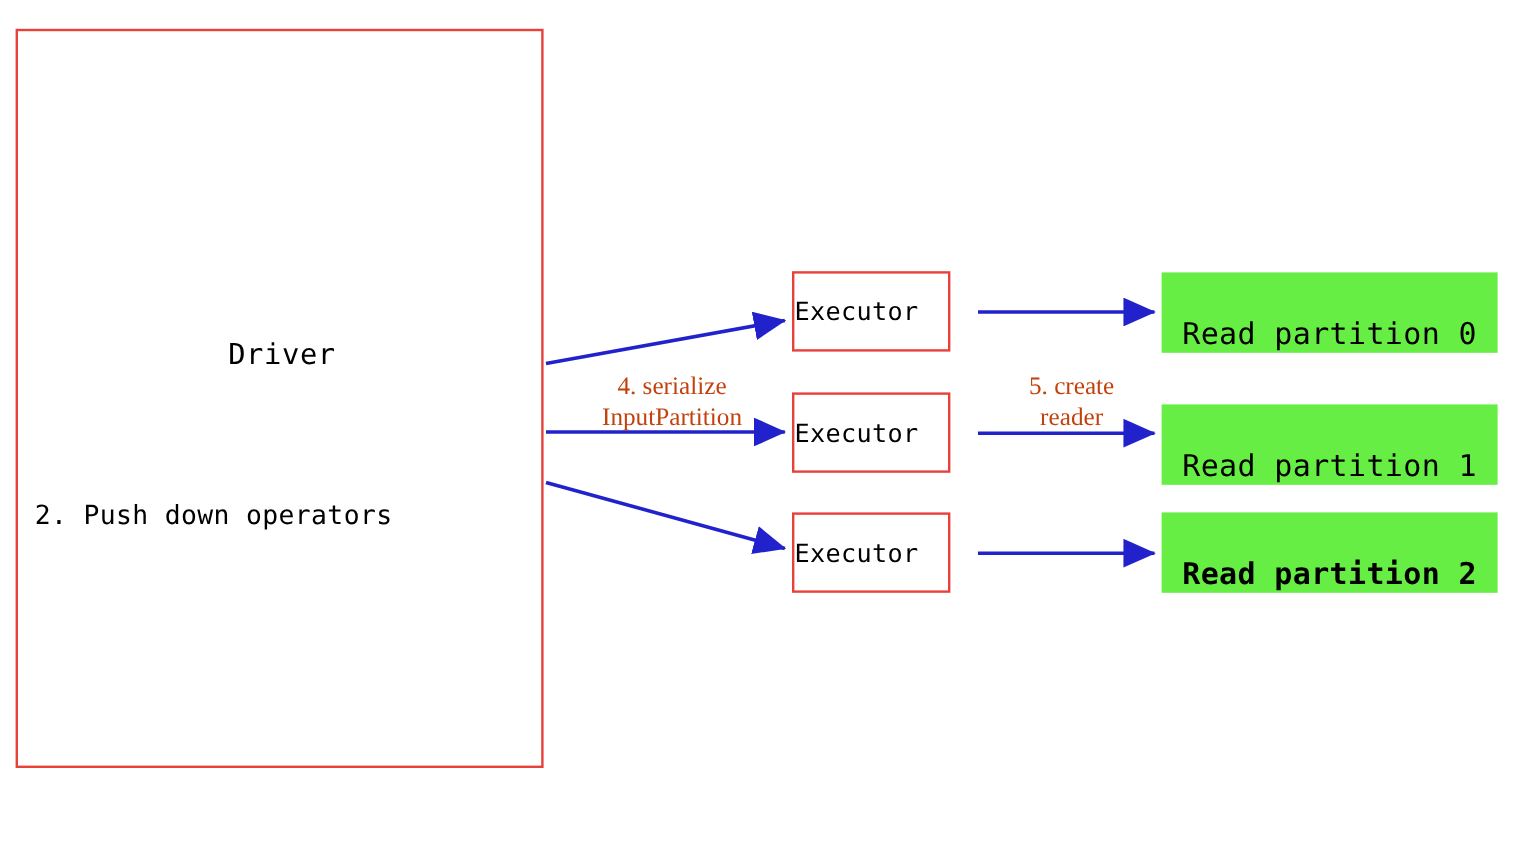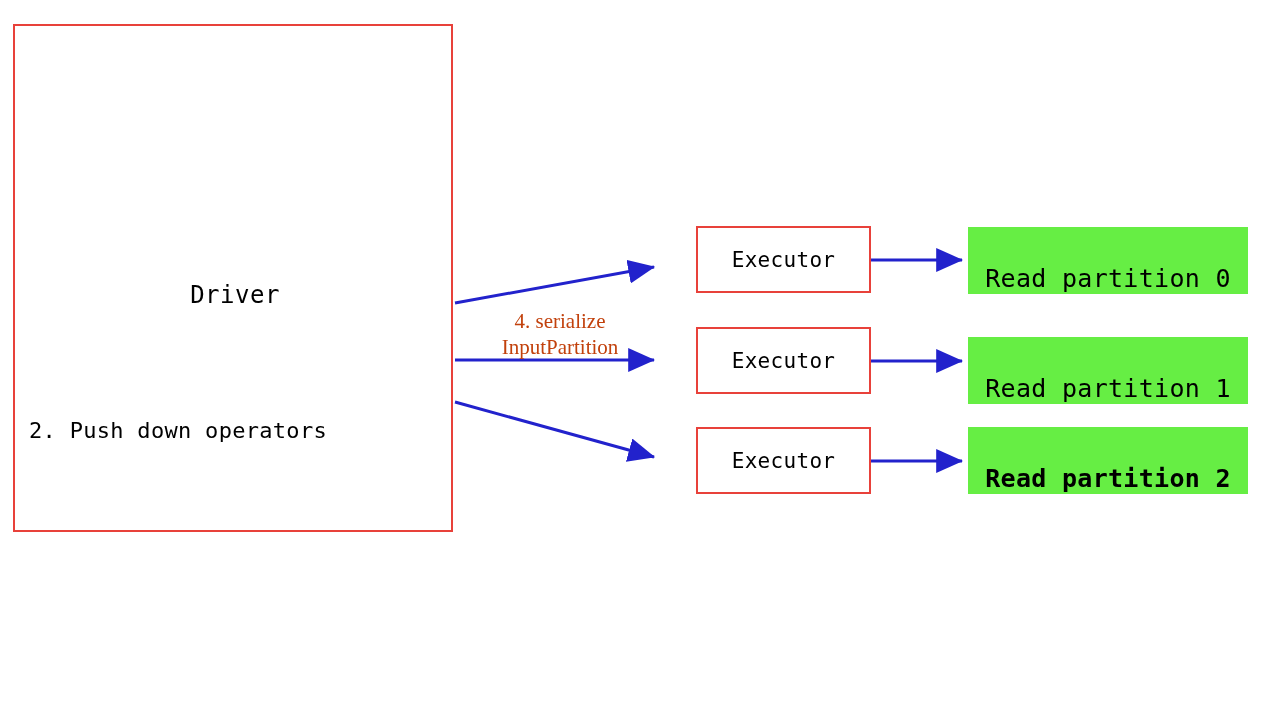--- a/index.html
+++ b/index.html
@@ -24,21 +24,21 @@
     height: 710px;
     pointer-events: none;
   }
 
   
   .driver-box {
     position: absolute;
     left: 13px;
     top: 24px;
     width: 440px;
-    height: 508px;
+    height: 616px;
     border: 2px solid #e8413a;
     background: #ffffff;
     box-sizing: border-box;
   }
   .driver-title {
     position: absolute;
     left: 0;
     top: 255px;
     width: 440px;
     text-align: center;
@@ -59,29 +59,27 @@
     white-space: pre;
     letter-spacing: 0.3px;
   }
   .driver-steps div {
     white-space: pre;
   }
 
   
   .exec-box {
     position: absolute;
-    width: 175px;
+    width: 132px;
     height: 67px;
     border: 2px solid #e8413a;
     background: #ffffff;
     box-sizing: border-box;
     display: flex;
     align-items: center;
-    justify-content: center;
-    margin-left: 36px;
   }
   .exec-label {
     font-family: "DejaVu Sans Mono", "Liberation Mono", monospace;
     font-size: 21px;
     color: #000000;
     letter-spacing: 0.3px;
   }
   #exec-0 { left: 660px; top: 226px; }
   #exec-1 { left: 660px; top: 327px; }
   #exec-2 { left: 660px; top: 427px; }
@@ -180,14 +178,18 @@
   </div>
   <div class="part-box" id="part-2">
     <span class="part-label">Read partition 2</span>
   </div>
 
   <div class="edge-label" id="edge-label-serialize">
     <div>4. serialize</div>
     <div>InputPartition</div>
   </div>
 
+  <div class="edge-label" id="edge-label-create">
+    <div>5. create</div>
+    <div>reader</div>
+  </div>
 
 </div>
 
 </body></html>

